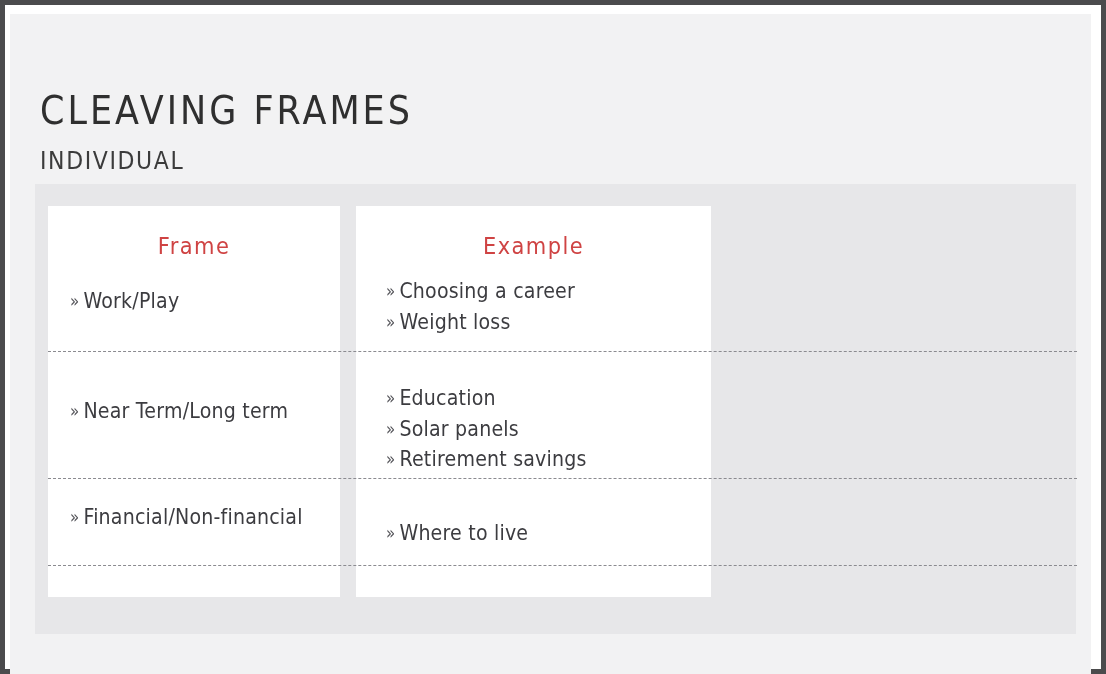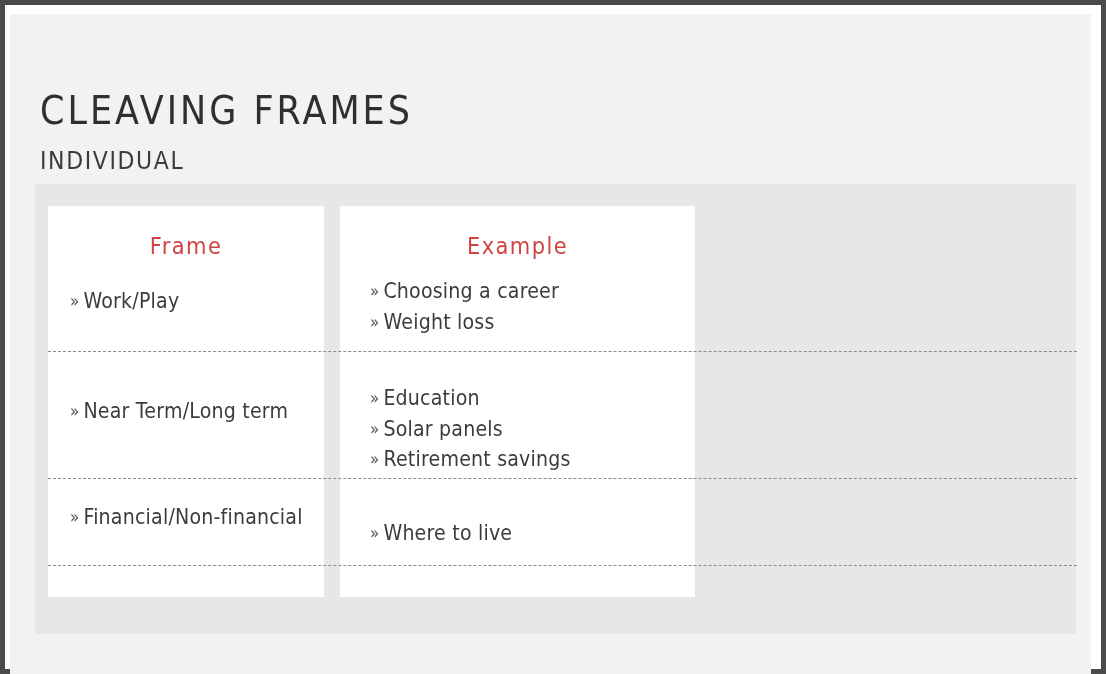--- a/index.html
+++ b/index.html
@@ -86,21 +86,21 @@
     width: 1029px;
     height: 391px;
     display: flex;
     gap: 16px;
   }
   .col {
     position: relative;
     background: #ffffff;
     height: 391px;
   }
-  #col-frame { width: 276px; }
+  #col-frame { width: 276px; padding-left: 16px; }
   #col-elements { width: 366px; }
   #col-example { width: 355px; }
 
   .col-header {
     position: absolute;
     left: 0;
     right: 0;
     top: 27px;
     text-align: center;
     color: #cf4343;

